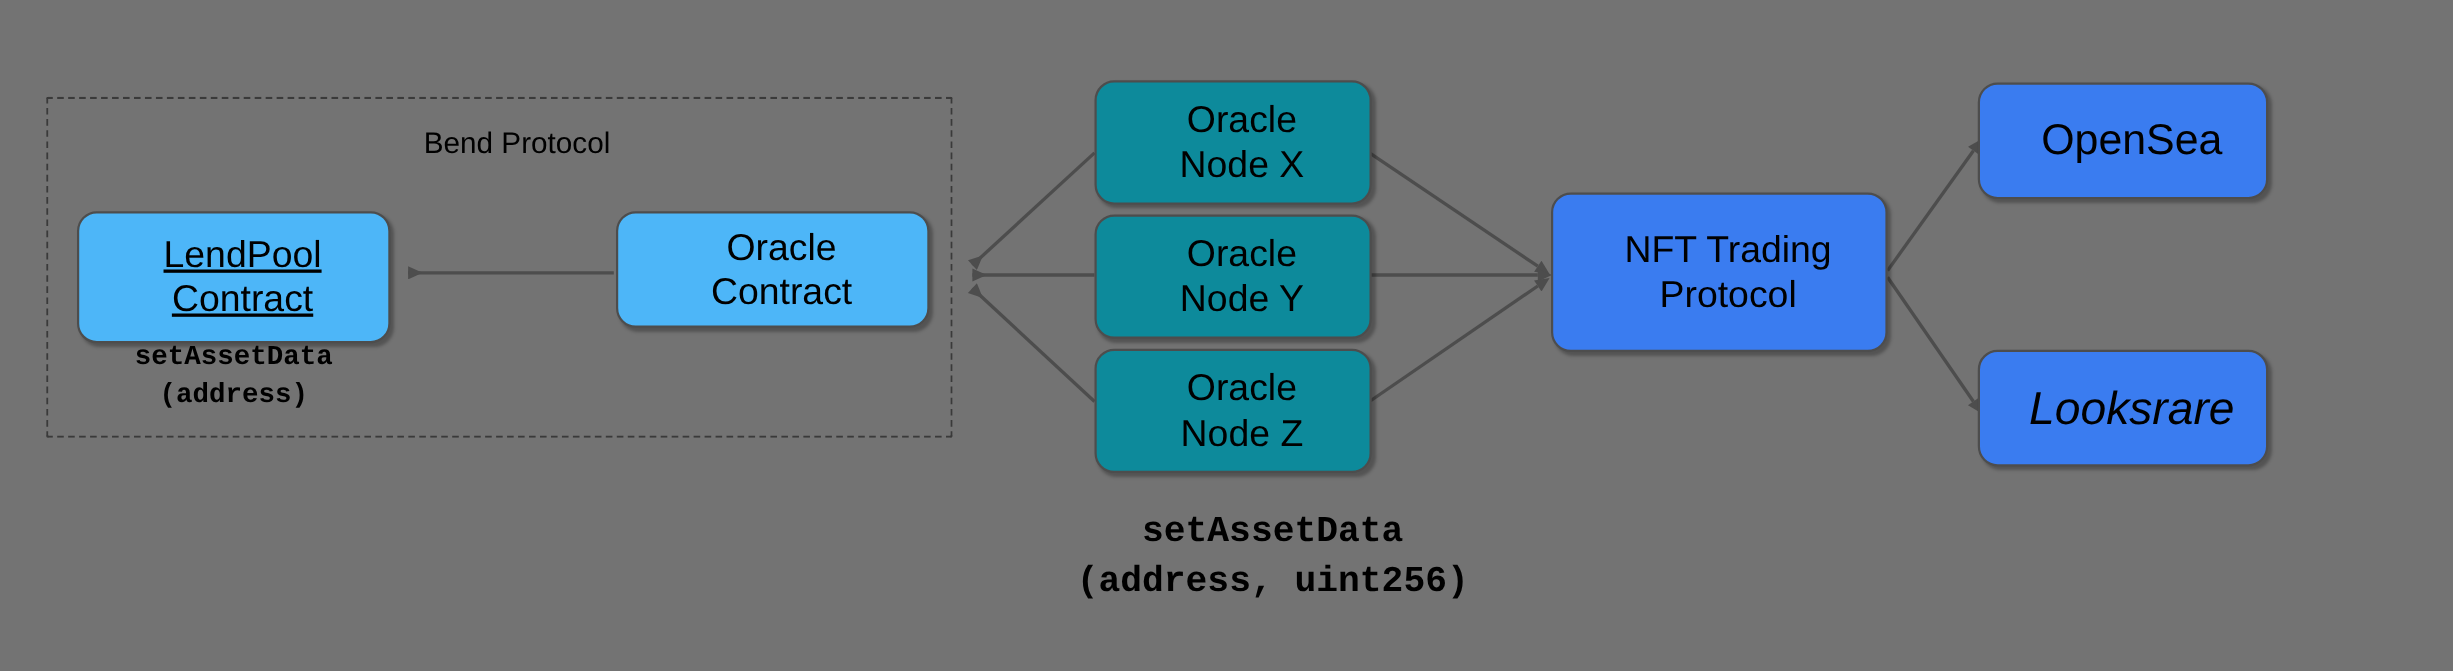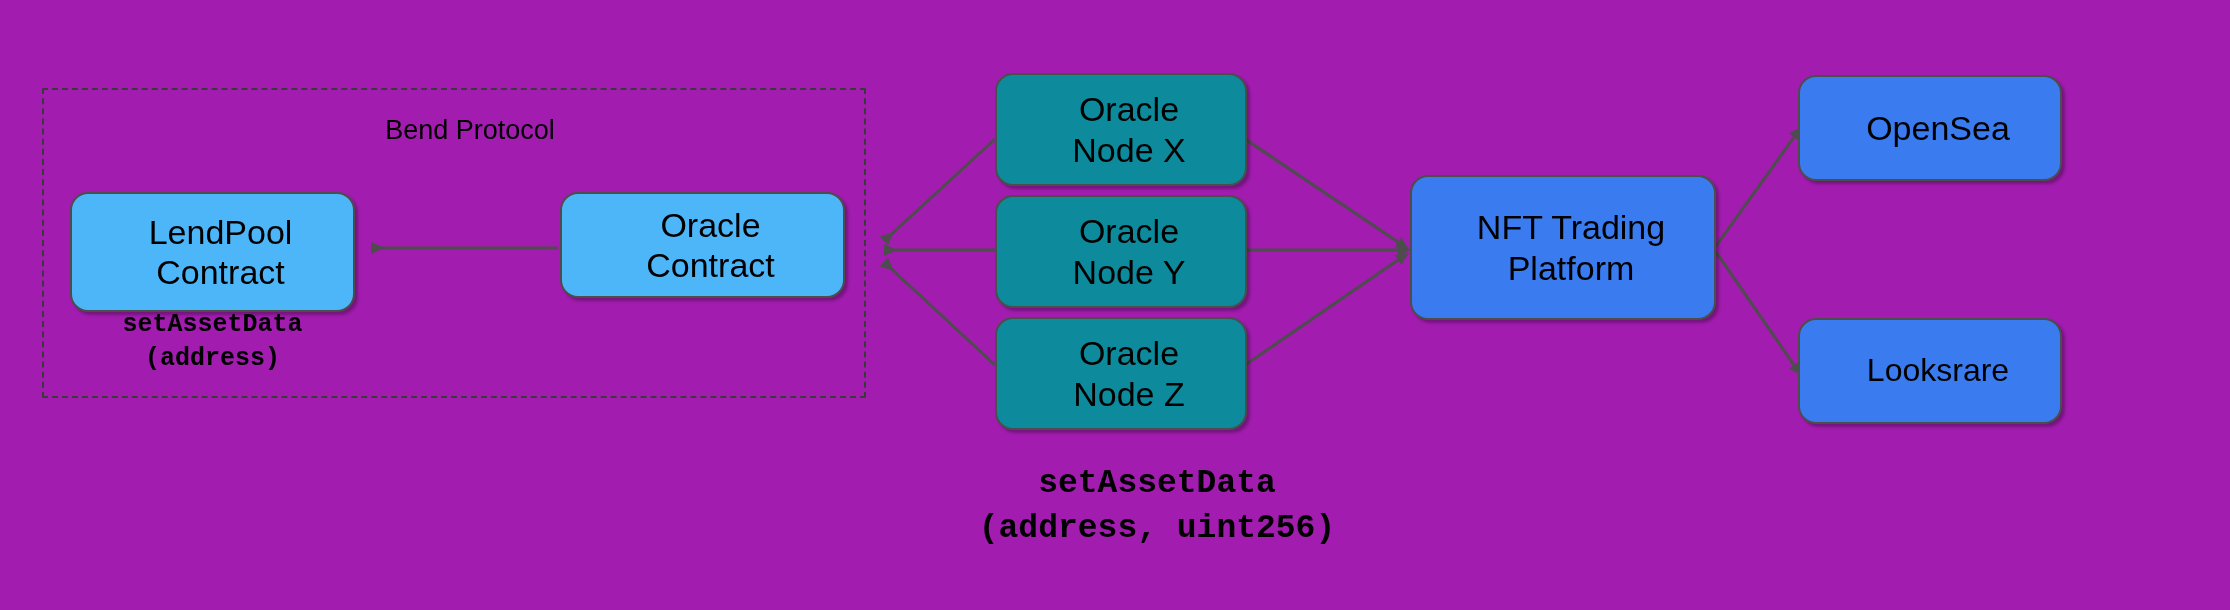--- a/index.html
+++ b/index.html
@@ -9,21 +9,21 @@
     background: #ffffff;
   }
   body {
     font-family: "Liberation Sans", sans-serif;
     -webkit-font-smoothing: antialiased;
   }
   #canvas {
     position: relative;
     width: 2230px;
     height: 610px;
-    background: #a21caf;
+    background: #737373;
     overflow: hidden;
   }
   svg.edges {
     position: absolute;
     left: 0;
     top: 0;
     width: 2230px;
     height: 610px;
     pointer-events: none;
   }
@@ -107,21 +107,21 @@
 
     <line x1="1245" y1="250" x2="1398" y2="250" stroke="#4d4d4d" stroke-width="3" marker-end="url(#arrowRight)"></line>
 
     <line x1="1245" y1="365" x2="1398" y2="260" stroke="#4d4d4d" stroke-width="3" marker-end="url(#arrowRight)"></line>
 
     <line x1="1716" y1="246" x2="1794" y2="137" stroke="#4d4d4d" stroke-width="3" marker-end="url(#arrowRight)"></line>
 
     <line x1="1716" y1="252" x2="1794" y2="365" stroke="#4d4d4d" stroke-width="3" marker-end="url(#arrowRight)"></line>
   </svg>
 
-  <div class="node node-lendpool" style="left:70px; top:192px; width:285px; height:120px; font-size:34px;">LendPool
+  <div class="node node-lendpool" style="left:70px; top:192px; width:285px; height:120px; font-size:34px;text-decoration:underline;">LendPool
 Contract</div>
 
   <div class="code-label" style="left:60px; top:308px; width:305px; font-size:25px;">setAssetData
 (address)</div>
 
   <div class="node node-oraclecontract" style="left:560px; top:192px; width:285px; height:106px; font-size:34px;">Oracle
 Contract</div>
 
   <div class="node node-oraclenode" style="left:995px; top:73px; width:252px; height:113px; font-size:34px;">Oracle
 Node X</div>
@@ -129,19 +129,19 @@
   <div class="node node-oraclenode" style="left:995px; top:195px; width:252px; height:113px; font-size:34px;">Oracle
 Node Y</div>
 
   <div class="node node-oraclenode" style="left:995px; top:317px; width:252px; height:113px; font-size:34px;">Oracle
 Node Z</div>
 
   <div class="code-label" style="left:967px; top:462px; width:380px; font-size:33px;">setAssetData
 (address, uint256)</div>
 
   <div class="node node-platform" style="left:1410px; top:175px; width:306px; height:145px; font-size:34px;">NFT Trading
-Platform</div>
+Protocol</div>
 
-  <div class="node node-market" style="left:1798px; top:75px; width:264px; height:106px; font-size:34px;">OpenSea</div>
+  <div class="node node-market" style="left:1798px; top:75px; width:264px; height:106px; font-size:39px;">OpenSea</div>
 
-  <div class="node node-market" style="left:1798px; top:318px; width:264px; height:106px; font-size:32px;">Looksrare</div>
+  <div class="node node-market" style="left:1798px; top:318px; width:264px; height:106px; font-size:42px;font-style:italic;">Looksrare</div>
 
 </div>
 
 </body></html>

